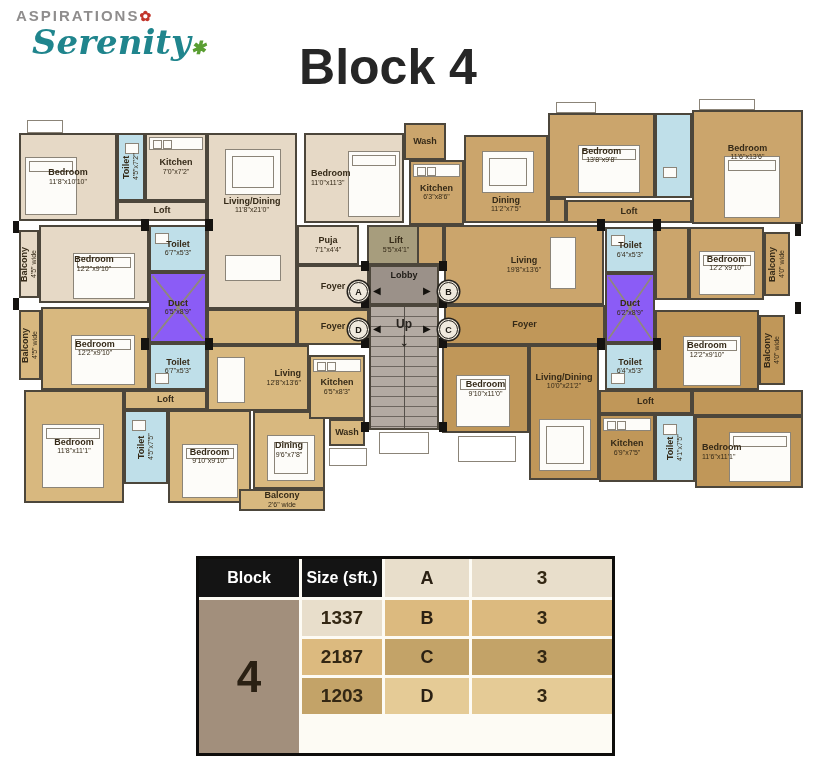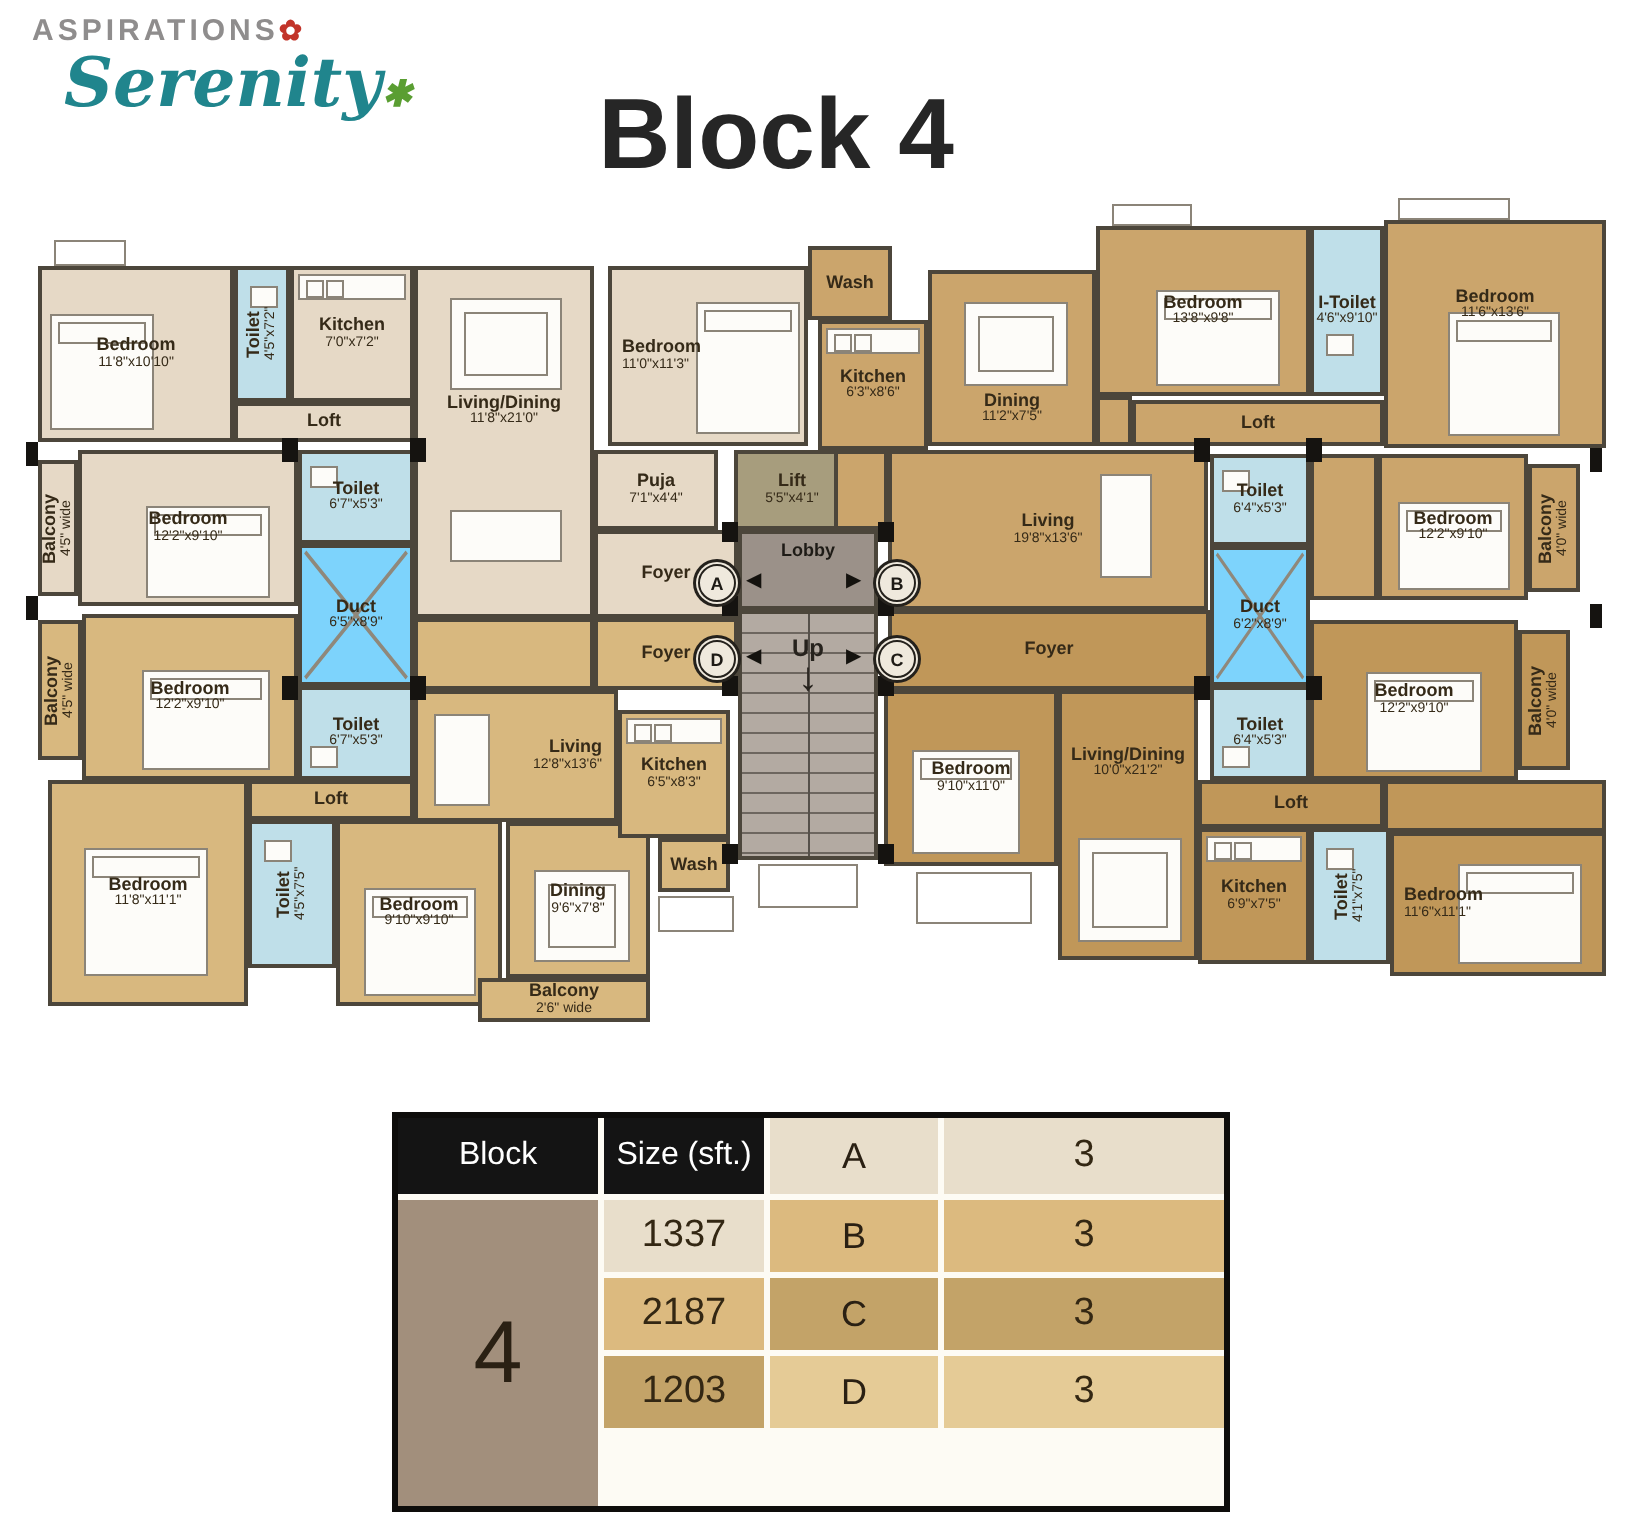--- a/index.html
+++ b/index.html
@@ -11,21 +11,21 @@
   .brand-top .flower{color:#c2342a;font-size:14px;letter-spacing:0;}
   .brand-main{font-family:"DejaVu Serif",serif;font-style:italic;font-weight:bold;
               font-size:34px;color:#20858d;margin-top:2px;margin-left:16px;}
   .brand-main .leaf{color:#5a9e32;font-size:18px;}
   .page-title{position:absolute;left:388px;top:38px;transform:translateX(-50%);
               font-size:50px;font-weight:bold;color:#262626;}
   
   .plan{position:absolute;left:11px;top:98px;width:792px;height:418px;}
   .room{position:absolute;box-sizing:border-box;border:2px solid #4c463b;}
   .fa{background:#e6d9c6;} .fb{background:#cba56c;} .fc{background:#c09759;}
-  .fd{background:#d8b87f;} .wet{background:#bfdfe9;} .duct{background:#7dd3fc;}
+  .fd{background:#d8b87f;} .wet{background:#bfdfe9;} .duct{background:#8b5cf6;}
   .lift{background:#a79d7d;} .lobbyfill{background:#9b9189;}
   .lbl{position:absolute;inset:0;display:flex;flex-direction:column;align-items:center;
        justify-content:center;text-align:center;z-index:4;pointer-events:none;color:#352a18;}
   .rname{font-size:9px;font-weight:bold;line-height:1.05;}
   .rdims{font-size:7px;line-height:1.1;}
   .vert .lbl{writing-mode:vertical-rl;transform:rotate(180deg);flex-direction:column;}
   .duct svg{position:absolute;inset:0;width:100%;height:100%;}
   
   .stairs{position:absolute;box-sizing:border-box;border:2px solid #4c463b;
           background:repeating-linear-gradient(to bottom,#b3aaa2 0 9px,#6d665f 9px 10px);}
@@ -51,21 +51,21 @@
   .counter{position:absolute;left:2px;top:2px;right:2px;height:13px;box-sizing:border-box;
            background:#fdfcf9;border:1px solid #8b8478;z-index:2;}
   .counter::before,.counter::after{content:"";position:absolute;top:2px;width:7px;height:7px;
            border:1px solid #8b8478;}
   .counter::before{left:3px;} .counter::after{left:13px;}
   .wc{position:absolute;width:12px;height:9px;background:#fdfcf9;border:1px solid #8b8478;z-index:2;}
   
   .spec{position:absolute;left:196px;top:556px;border:3px solid #0e0d0b;background:#fdfbf4;
         display:grid;grid-template-columns:100px 80px 84px 140px;
         grid-template-rows:38px 36px 36px 36px 36px;gap:3px;}
-  .cell{display:flex;align-items:center;justify-content:center;font-weight:normal;}
+  .cell{display:flex;align-items:center;justify-content:center;font-weight:bold;}
   .th{background:#141414;color:#fff;font-size:16px;}
   .blockcell{grid-row:2/6;grid-column:1;background:#a28f7c;color:#2a2013;font-size:44px;}
   .ra{background:#e8decb;} .rb{background:#dcba7f;} .rc{background:#c3a368;} .rd{background:#e5cb96;}
   .flatcell{font-size:18px;color:#2a2013;}
   .numcell{font-size:19px;color:#332713;}
 </style>
 </head>
 <body>
 
 <div class="page">
@@ -223,24 +223,20 @@
     </div>
     <div class="room fb" style="left:537px;top:15px;width:107px;height:85px">
       <div class="furn bed" style="left:28px;top:30px;width:62px;height:48px"></div>
       <div class="lbl top">
           <span class="rname">Bedroom</span>
           <span class="rdims">13'8"x9'8"</span>
         </div>
     </div>
     <div class="room wet" style="left:644px;top:15px;width:37px;height:85px">
       <div class="wc" style="left:6px;top:52px"></div>
-      <div class="lbl top">
-          <span class="rname">I-Toilet</span>
-          <span class="rdims">4'6"x9'10"</span>
-        </div>
     </div>
     <div class="room fb" style="left:681px;top:12px;width:111px;height:114px">
       <div class="furn bed" style="left:30px;top:44px;width:56px;height:62px"></div>
       <div class="lbl" style="justify-content:flex-start;padding-top:32px">
           <span class="rname">Bedroom</span>
           <span class="rdims">11'6"x13'6"</span>
         </div>
     </div>
     <div class="room fb" style="left:537px;top:100px;width:18px;height:25px"></div>
     <div class="room fb" style="left:555px;top:102px;width:126px;height:23px">

